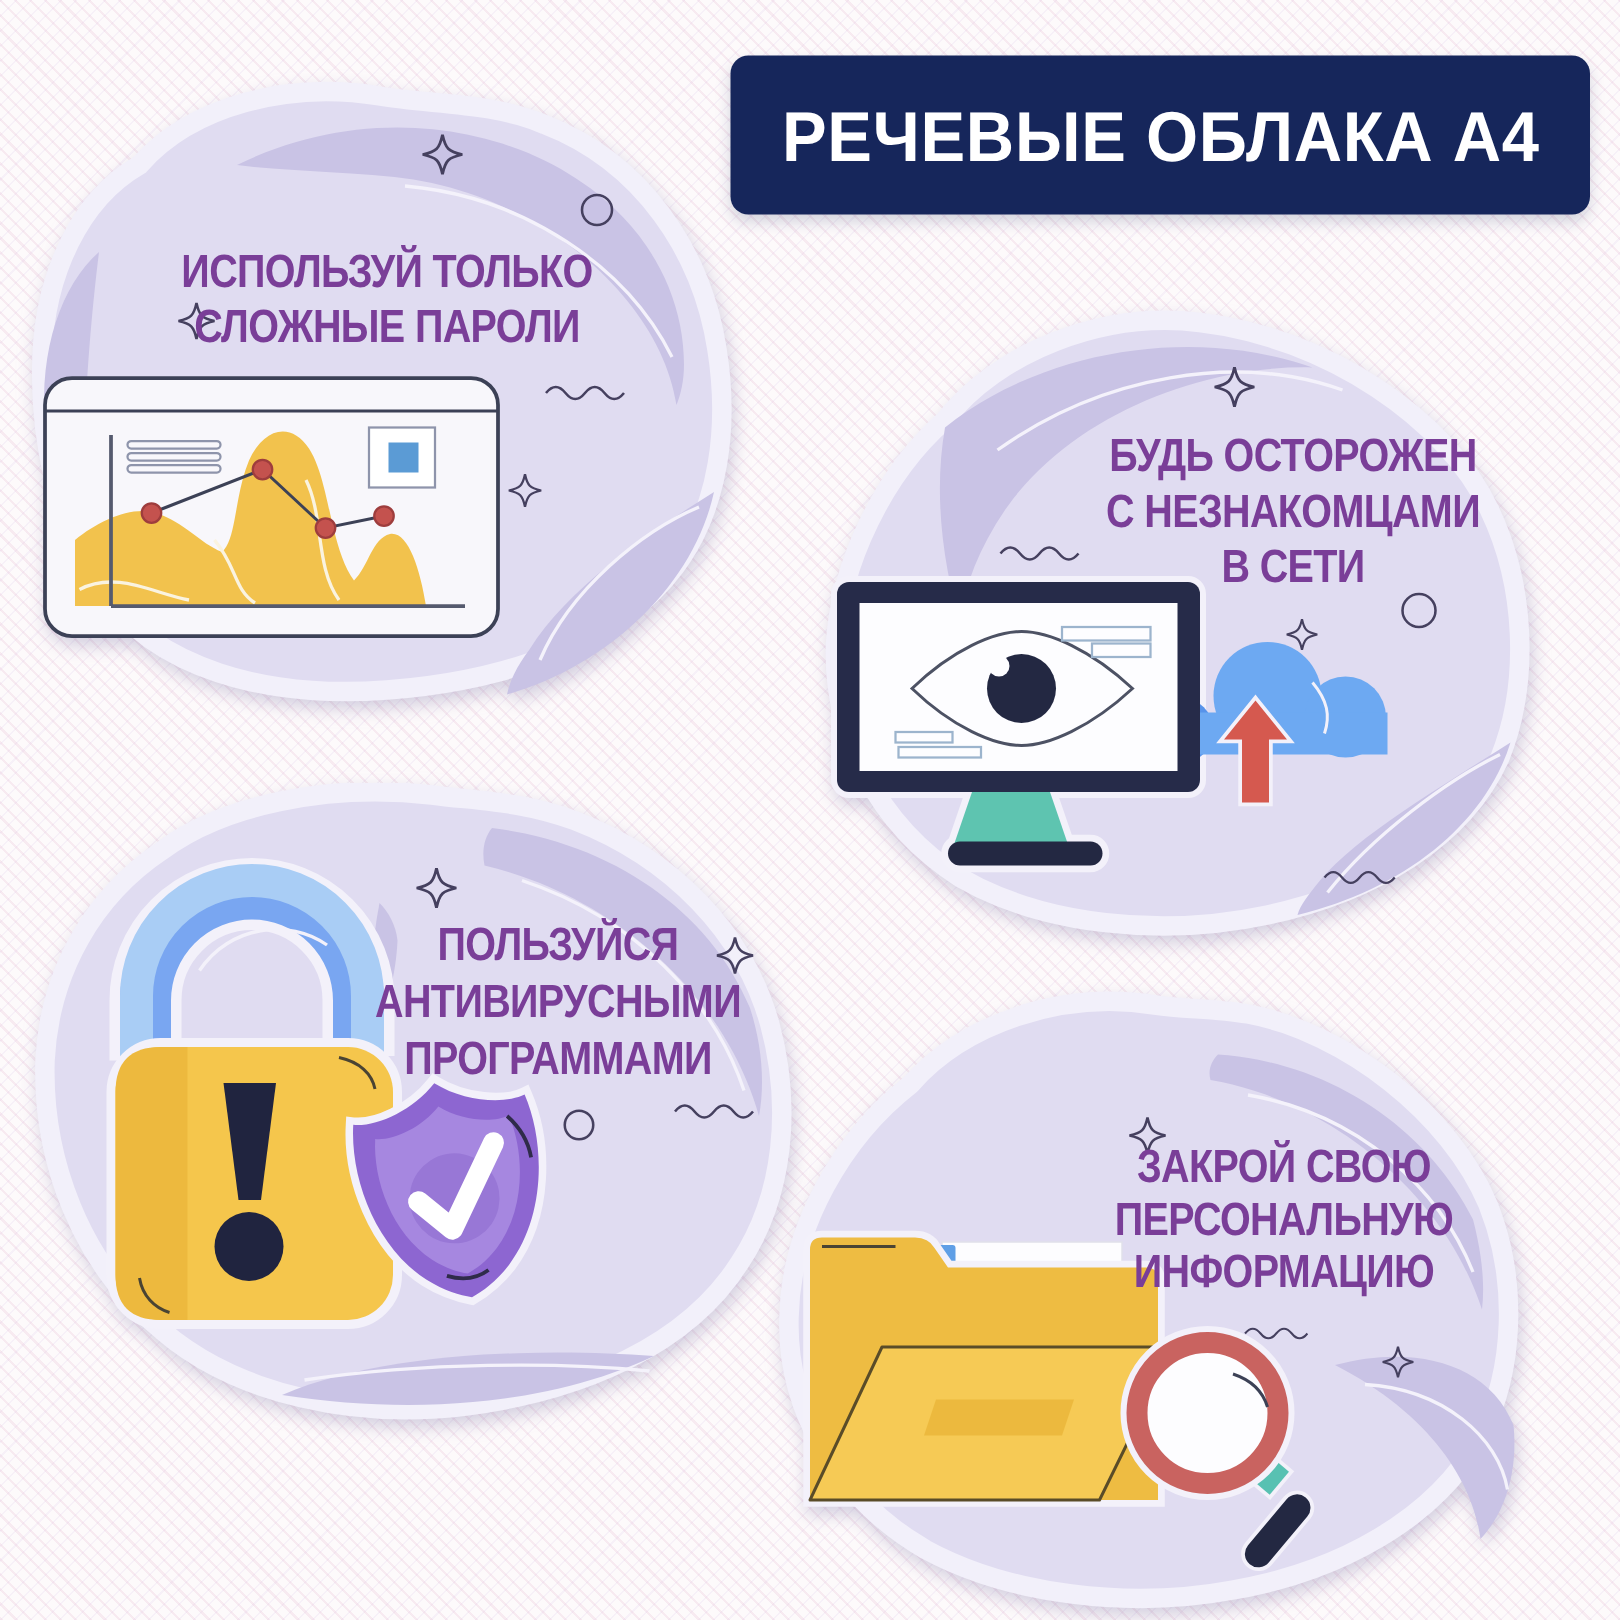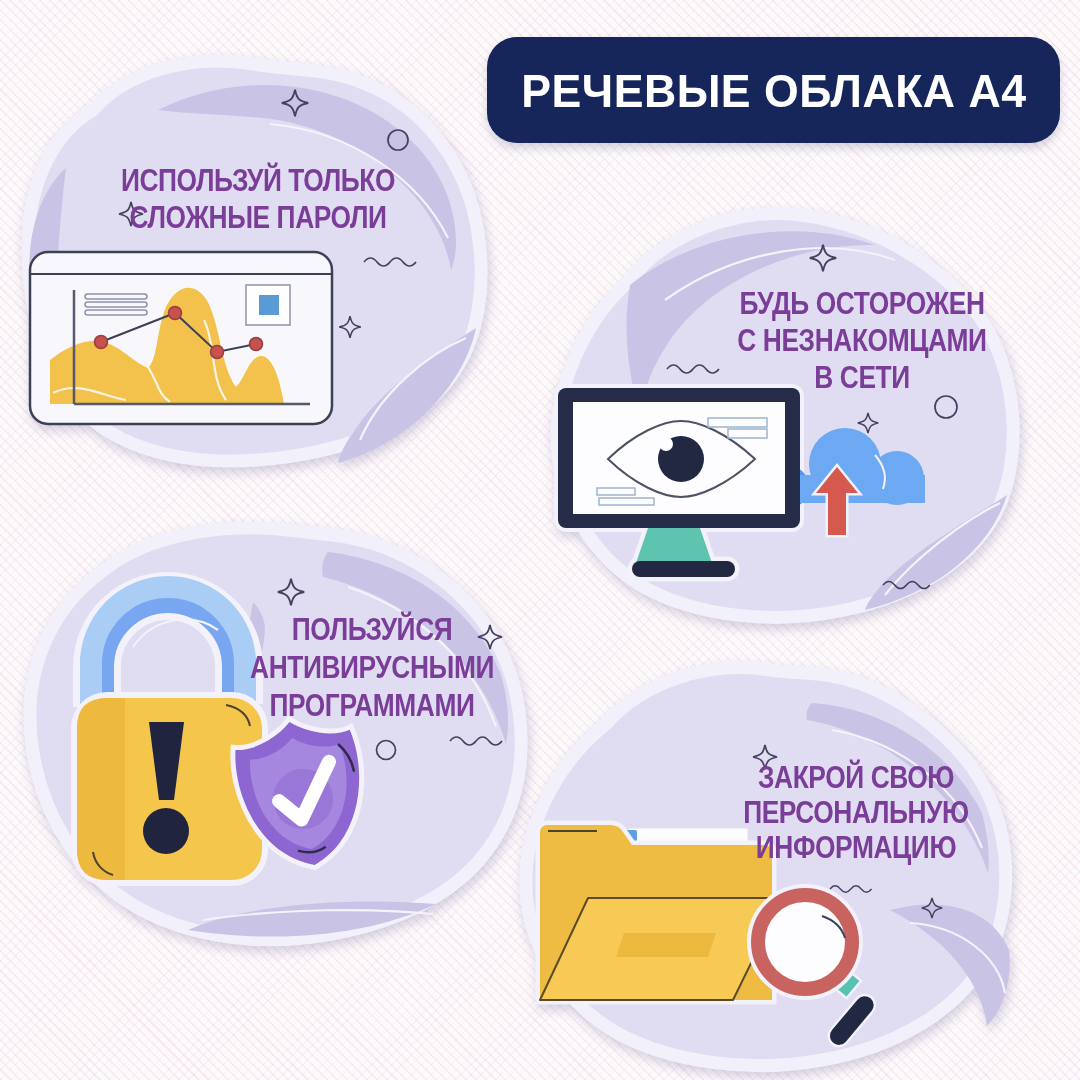--- a/index.html
+++ b/index.html
@@ -6,21 +6,21 @@
   .stage{
     position:relative;width:1080px;height:1080px;margin:0 auto;overflow:hidden;
     background:
       repeating-linear-gradient(45deg, rgba(228,180,205,.22) 0 1.5px, transparent 1.5px 7px),
       repeating-linear-gradient(-45deg, rgba(210,185,230,.14) 0 1px, transparent 1px 7px),
       #fdfafb;
     font-family:"Liberation Sans", sans-serif;
   }
   .banner{
     position:absolute;left:487px;top:37px;width:573px;height:106px;
-    background:#16265b;border-radius:30px;display:flex;align-items:center;justify-content:center;
+    background:#16265b;border-radius:12px;display:flex;align-items:center;justify-content:center;
     box-shadow:0 5px 10px rgba(22,38,91,.18);
   }
   .banner-text{
     color:#ffffff;font-weight:700;font-size:47px;letter-spacing:.5px;white-space:nowrap;
     transform:scaleX(.95);
   }
   svg.cloud{position:absolute;filter:drop-shadow(2px 5px 6px rgba(125,115,165,.33));}
   .cloud-text{
     position:absolute;color:#7a3e98;font-weight:700;text-align:center;
     font-size:31px;line-height:37px;letter-spacing:-.5px;white-space:nowrap;

